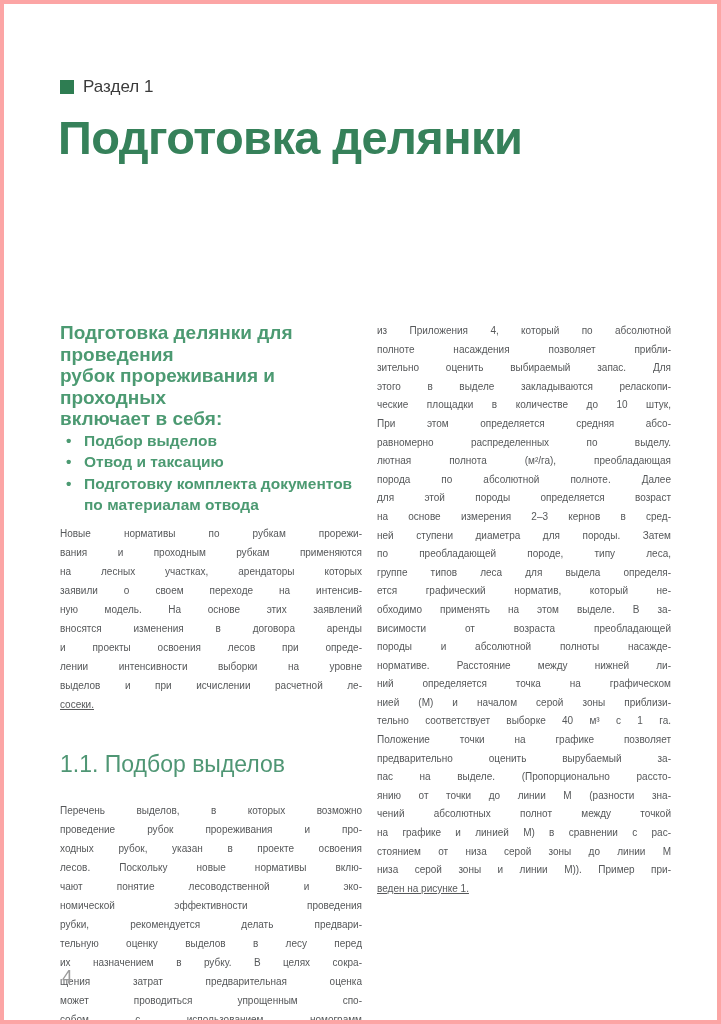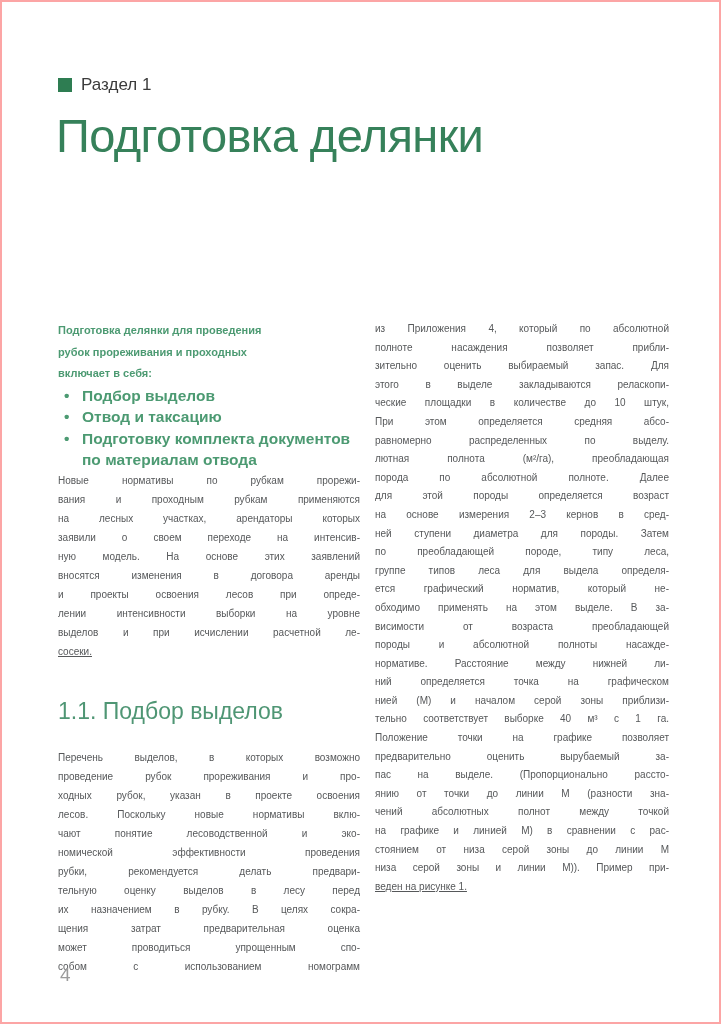--- a/index.html
+++ b/index.html
@@ -1,47 +1,47 @@
 <!DOCTYPE html>
 <html lang="ru" style="--title-green: #36815A; --accent-green: #4C9A72; --heading-green: #4F9674; --body-gray: #56585A; --square-green: #2E7D52; --page-number-gray: #9B9B9B;"><head>
 <meta charset="utf-8">
 <style>
   * { margin:0; padding:0; box-sizing:border-box; }
   html,body { background:#ffffff; }
   body { font-family:"Liberation Sans","DejaVu Sans",sans-serif; }
   .page {
     position:relative; width:721px; height:1024px; background:#ffffff;
-    border:2px solid #fca5a5; overflow:hidden;
+    border:4px solid #fca5a5; overflow:hidden;
   }
   .section-marker {
     position:absolute; left:56px; top:73px;
     display:flex; align-items:center; gap:9px;
   }
   .marker-square { width:14px; height:14px; background:var(--square-green,#2E7D52); }
   .marker-label { font-size:17px; color:#3b3b3b; font-weight:500; }
   .page-title {
     position:absolute; left:54px; top:106px;
-    font-size:47px; font-weight:normal; letter-spacing:-0.6px;
+    font-size:47px; font-weight:bold; letter-spacing:-0.6px;
     color:var(--title-green,#36815A);
   }
   .col-left  { position:absolute; left:56px;  top:318px; width:302px; }
   .col-right { position:absolute; left:373px; top:318px; width:294px; }
   .intro {
     color:var(--accent-green,#4C9A72); font-weight:bold;
-    font-size:11px; line-height:21.5px; text-align:left;
+    font-size:19px; line-height:21.5px; text-align:left;
   }
   .bullet-item {
     position:relative; padding-left:24px;
     color:var(--accent-green,#4C9A72); font-weight:bold;
     font-size:15.5px; line-height:21.5px;
   }
   .bullet-dot { position:absolute; left:6px; }
   .para { color:var(--body-gray,#56585A); font-size:10px; line-height:19px; }
   .col-right .para { line-height:18.6px; }
-  .p1 { margin-top:0px; }
+  .p1 { margin-top:8px; }
   .jline { text-align:justify; text-align-last:justify; }
   .jline.last-left { text-align:justify; text-align-last:left;text-decoration:underline; }
   .plain-line { text-align:left; }
   .section-heading {
     margin-top:37px; font-size:23px; font-weight:normal;
     color:var(--heading-green,#4F9674);
   }
   .p2 { margin-top:23px; }
   .page-number {
     position:absolute; left:58px; top:962px;

